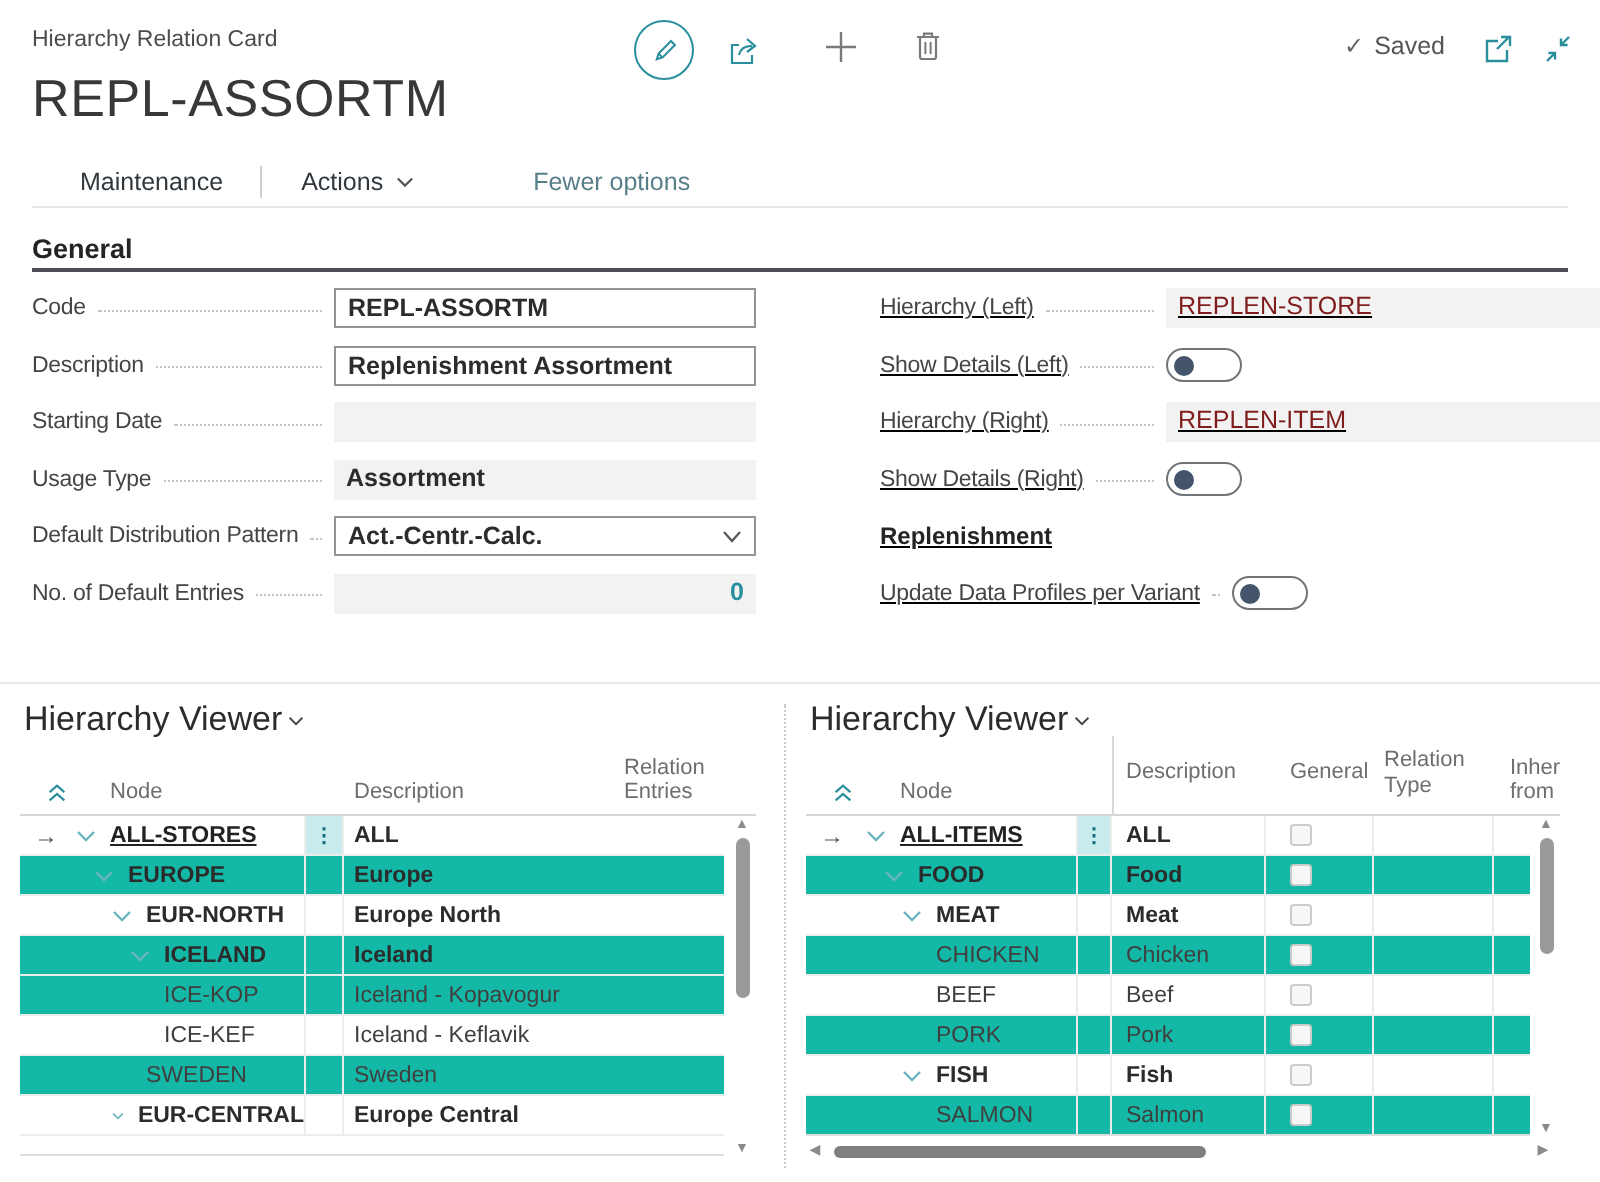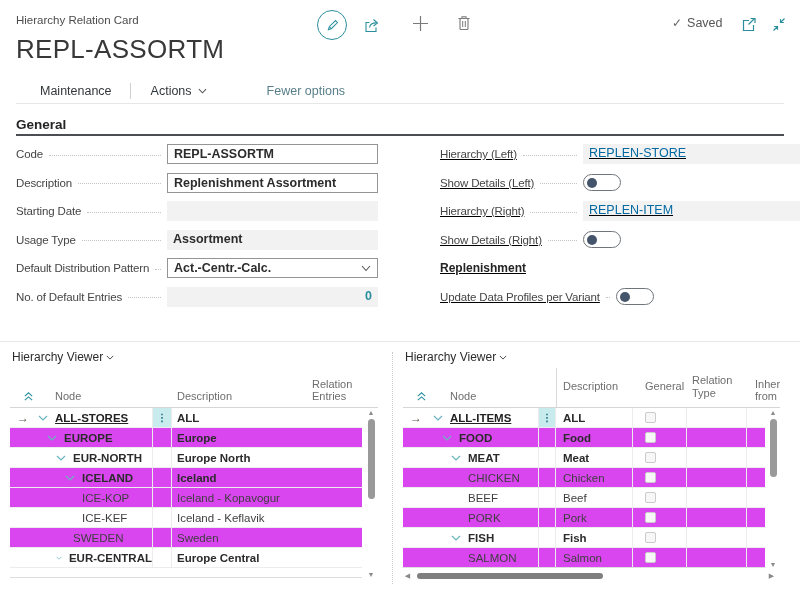--- a/index.html
+++ b/index.html
@@ -33,53 +33,53 @@
   .leader { flex:1; min-width:4px; height:1px; border-bottom:1px dotted #c4c4c4; margin:0 6px 0 6px; align-self:center; transform:translateY(1px); }
   .ctrl { flex:none; }
   .fcol-left .ctrl { width:211px; }
   .fcol-right .ctrl { width:217px; }
   input.tbox { width:100%; height:20px; border:1px solid #949494; background:#fff; font-family:inherit; font-size:12.5px; font-weight:600; color:#2c2c2c; padding:0 6px; border-radius:0; }
   .selbox { position:relative; width:100%; height:20px; border:1px solid #949494; background:#fff; font-size:12.5px; font-weight:600; color:#2c2c2c; padding:2px 20px 0 6px; }
   .selbox .caret { position:absolute; right:6px; top:6px; }
   .dis { width:100%; height:20px; background:#f2f2f2; font-size:12.5px; font-weight:600; color:#2c2c2c; padding:2px 6px 0 6px; overflow:hidden; white-space:nowrap; }
   .dis.empty { color:transparent; }
   .dis.num { text-align:right; color:#2a8f9d; }
-  .dis.link { color:#0369a1; font-weight:400; cursor:pointer; }
+  .dis.link { color:#7f1d1d; font-weight:400; cursor:pointer; }
   .grouplbl { font-size:12px; font-weight:bold; color:#242424; }
   .toggle { position:relative; width:38px; height:17px; border:1px solid #70757a; border-radius:9px; background:#fff; cursor:pointer; }
   .toggle .knob { position:absolute; left:3px; top:2.5px; width:10px; height:10px; border-radius:50%; background:#44546a; }
 
   .mid-rule { position:absolute; left:0; top:341px; width:800px; border-top:1px solid #e7e7e7; }
 
   
   .pane { position:absolute; top:350px; font-size:11.5px; color:#3f3f3f; }
   .pane-l { left:10px; width:368px; height:232px; }
   .pane-r { left:403px; width:377px; height:232px; }
-  .pane-title { position:absolute; left:2px; top:0; font-size:12px; color:#2c2c2c; display:flex; align-items:center; gap:3px; cursor:pointer; }
+  .pane-title { position:absolute; left:2px; top:0; font-size:17px; color:#2c2c2c; display:flex; align-items:center; gap:3px; cursor:pointer; }
   .thead { position:absolute; left:0; top:20px; width:100%; height:38px; display:flex; align-items:flex-end; padding-bottom:4px; border-bottom:1px solid #d6d6d6; color:#6e6e6e; font-size:11px; }
   .th { white-space:pre-line; line-height:1.15; }
   .c-arrow { width:24px; flex:none; display:flex; justify-content:flex-end; }
   .pane-l .c-node { width:118px; flex:none; }
   .pane-r .c-node { width:111px; flex:none; }
   .pane-l .c-menu { width:20px; flex:none; }
   .pane-r .c-menu { width:18px; flex:none; }
   .pane-l .c-desc { width:140px; flex:none; padding-left:5px; }
   .pane-r .c-desc { width:77px; flex:none; padding-left:7px; }
   .pane-l .c-rel { width:33px; flex:none; text-align:right; }
   .pane-r .c-active { width:54px; flex:none; padding-left:12px; }
   .pane-r .c-rtype { width:60px; flex:none; padding-left:5px; }
   .pane-r .c-inher { width:24px; flex:none; padding-left:8px; }
   .thead .c-node { padding-left:21px; }
   .pane-r .thead .c-node { padding-left:23px; }
 
   .rows { position:absolute; left:0; top:58px; overflow:hidden; border-bottom:1px solid #ddd; }
   .pane-l .rows { width:352px; height:170px; }
   .pane-r .rows { width:362px; height:160px; }
   .trow { display:flex; align-items:center; height:20px; border-bottom:1px solid #ececec; background:#fff; cursor:pointer; }
-  .trow.alt { background:#d946ef; }
+  .trow.alt { background:#14b8a6; }
   .trow .c-arrow { color:#5e5349; font-size:12px; padding-right:5px; }
   .nodetxt { color:#3f3f3f; }
   .nodetxt.b { font-weight:bold; color:#2b2b2b; }
   .nodetxt.sel { font-weight:bold; text-decoration:underline; color:#222; }
   .chev { display:inline-block; margin-right:7px; }
   .c-menu { align-self:stretch; display:flex; align-items:center; justify-content:center; border-left:1px solid #ececec; border-right:1px solid #ececec; }
   .c-menu.on { background:#c8ebee; color:#17707e; font-weight:bold; font-size:10px; letter-spacing:0; }
   .pane-r .c-desc, .pane-r .c-active, .pane-r .c-rtype { align-self:stretch; display:flex; align-items:center; border-right:1px solid #ececec; }
   .desctxt.b { font-weight:bold; color:#2b2b2b; }
   .cbox { width:11px; height:11px; border:1px solid #cbcbcb; background:#f7f7f7; border-radius:2px; }

